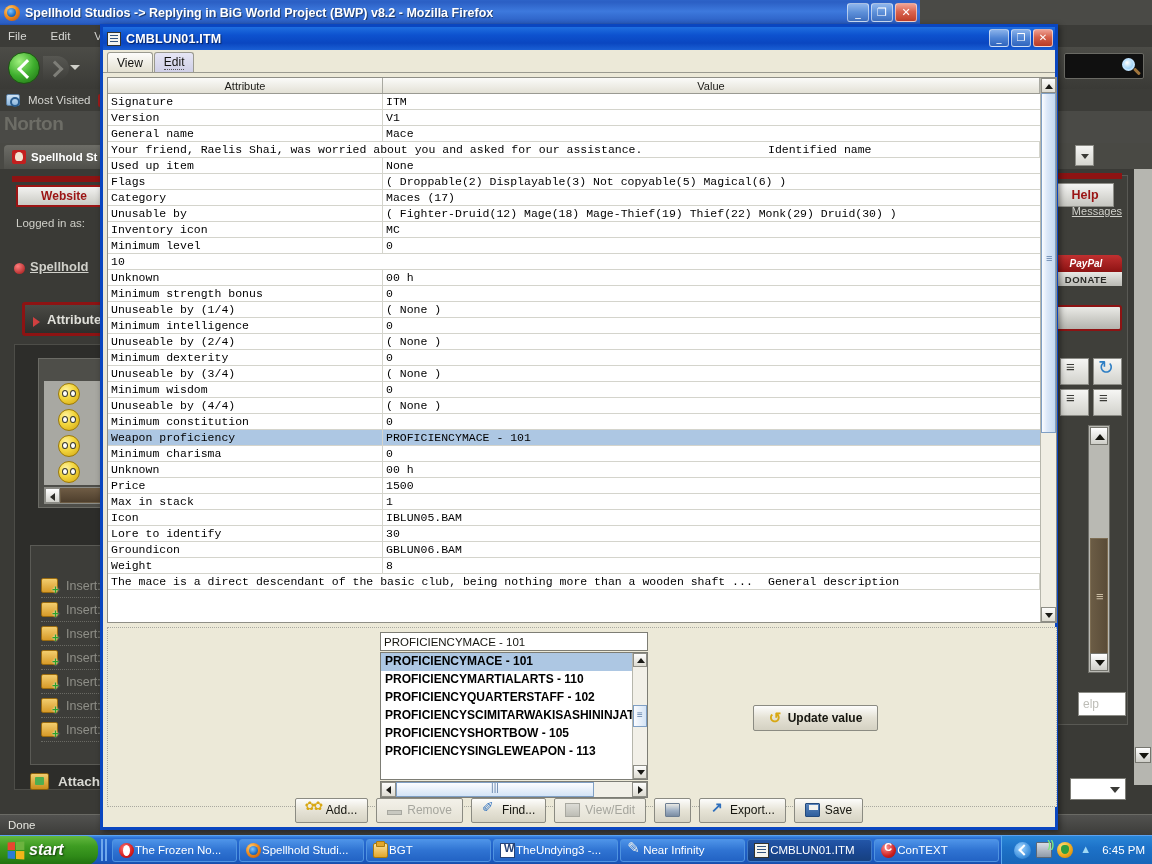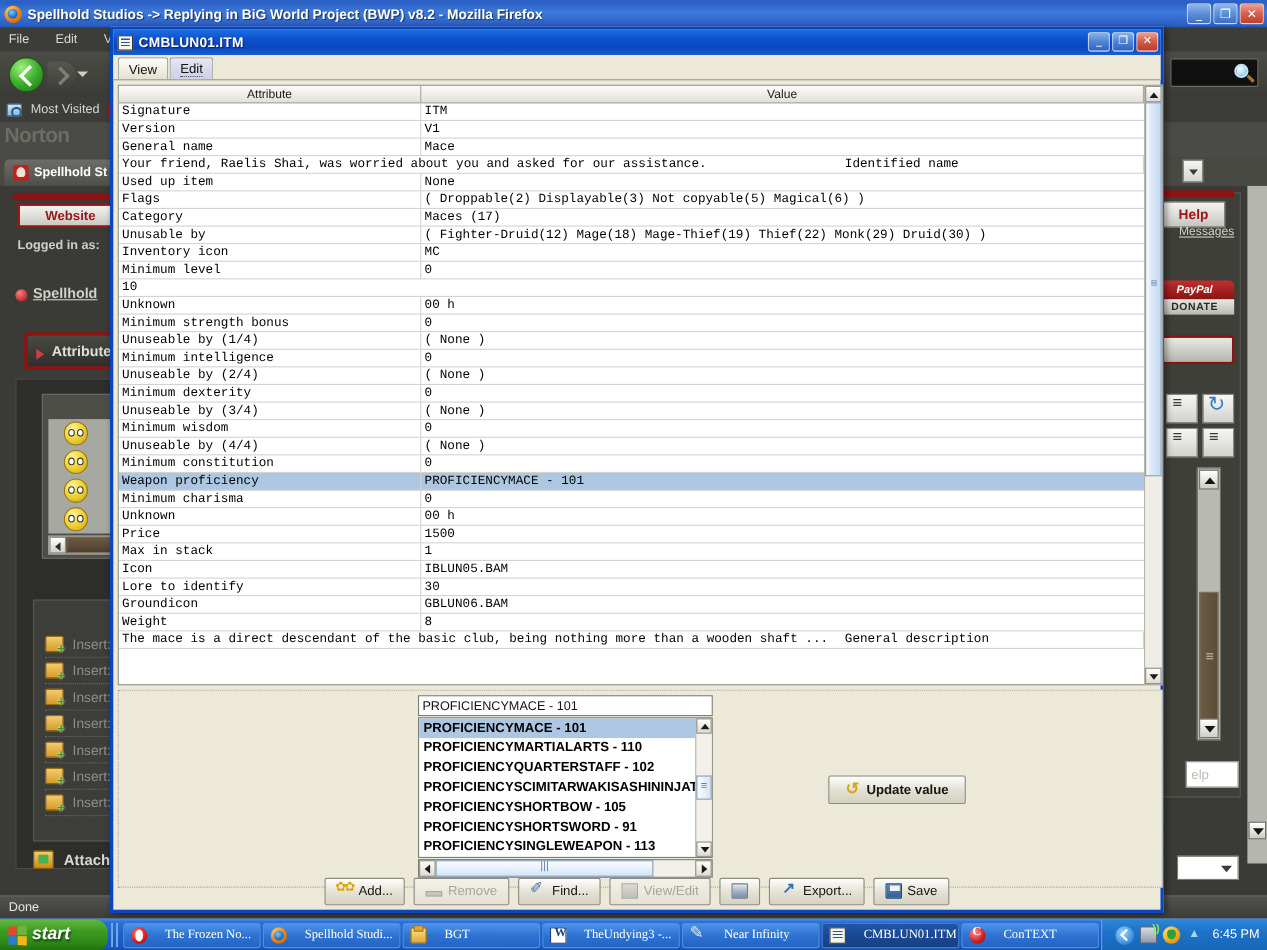--- a/index.html
+++ b/index.html
@@ -9,21 +9,21 @@
     font-family: "Liberation Sans", sans-serif;
     background: #3b3b3b;
   }
 
   
   #firefox-window {
     position: absolute; left: 0; top: 0; width: 1152px; height: 835px;
     background: #4a4a46;
   }
   .ff-titlebar {
-    position: absolute; left: 0; top: 0; width: 1152px; height: 25px;
+    position: absolute; left: 0; top: 0; width: 920px; height: 25px;
     background: linear-gradient(180deg,#2d63c8 0%,#2b5fc4 8%,#3d79dd 45%,#2a5ec3 92%,#204fae 100%);
     display: flex; align-items: center;
   }
   .ff-title-icon {
     width: 16px; height: 16px; margin-left: 4px; margin-right: 5px;
     border-radius: 50%;
     background: radial-gradient(circle at 35% 30%, #ffd17a 0%, #f08c1e 45%, #b84d09 100%);
     position: relative; flex: none;
   }
   .ff-title-icon::after {
@@ -157,21 +157,21 @@
     background: linear-gradient(180deg,#f3f3f1 0%,#c9c9c3 100%);
     border: 2px solid #9b1414;
     color: #9b1414; font-size: 12px; font-weight: bold;
     display: flex; align-items: center; justify-content: center;
   }
   .red-bar-top {
     position: absolute; left: 12px; top: 176px; width: 290px; height: 6px; background:#8d1313;
   }
   .logged-as {
     position: absolute; left: 16px; top: 217px;
-    color: #cfcfc8; font-size: 11.5px; font-weight: bold;
+    color: #cfcfc8; font-size: 11.5px; font-weight: normal;
   }
   .spellhold-link {
     position: absolute; left: 30px; top: 259px;
     color: #d0d0ca; font-size: 13px; font-weight: bold; text-decoration: underline;
   }
   .bullet-red {
     position: absolute; left: 14px; top: 263px; width: 11px; height: 11px;
     border-radius: 50%; background: radial-gradient(circle at 35% 30%, #ff7d7d, #9c1212);
   }
   .replying-box {
@@ -621,22 +621,22 @@
   .start-flag i:nth-child(3){background:#2b7cd3;}
   .start-flag i:nth-child(4){background:#f2b619;}
   .tb-grip {
     width: 8px; height: 22px; margin: 0 3px; flex: none;
     background: repeating-linear-gradient(90deg,#6fa8ec 0 2px, transparent 2px 4px);
   }
   .tb-task {
     height: 23px; min-width: 0; flex: 1 1 0; max-width: 152px; margin-right: 2px;
     background: linear-gradient(180deg,#4d93e8 0%,#2f73d2 50%,#2263c4 100%);
     border: 1px solid #4f93e0; border-radius: 3px;
-    display: flex; align-items: center; gap: 16px; padding: 0 6px;
-    color: #fff; font-size: 11.5px; white-space: nowrap; overflow: hidden; font-family: Liberation Serif, serif;
+    display: flex; align-items: center; gap: 1px; padding: 0 6px;
+    color: #fff; font-size: 11.5px; white-space: nowrap; overflow: hidden;
   }
   .tb-task.active {
     background: linear-gradient(180deg,#2356a8 0%,#1a4894 50%,#16407f 100%);
     border-color: #3f7cc8;
   }
   .tb-ico { width: 15px; height: 15px; flex: none; position: relative; }
   .tb-ico.opera { border-radius:50%; background: radial-gradient(circle at 40% 35%, #ff7a7a 0%, #d61b1b 60%, #8f0d0d 100%); }
   .tb-ico.opera::after { content:""; position:absolute; left:4px; top:2px; width:7px; height:11px; background:#fff; border-radius:50%; }
   .tb-ico.firefox { border-radius:50%; background: radial-gradient(circle at 35% 30%, #ffd17a 0%, #f08c1e 45%, #b84d09 100%); }
   .tb-ico.firefox::after { content:""; position:absolute; left:3px; top:3px; width:9px; height:9px; border-radius:50%; background: radial-gradient(circle at 40% 35%, #7fc4ff 0%, #1f6fc4 60%, #134a90 100%); }
@@ -995,21 +995,20 @@
 
   <div class="ni-editor">
     <div class="ni-combo-text">PROFICIENCYMACE - 101</div>
     <div class="ni-listbox">
       <div class="ni-list" id="option-list">
           <div class="ni-li sel">PROFICIENCYMACE - 101</div>
           <div class="ni-li">PROFICIENCYMARTIALARTS - 110</div>
           <div class="ni-li">PROFICIENCYQUARTERSTAFF - 102</div>
           <div class="ni-li">PROFICIENCYSCIMITARWAKISASHININJATO</div>
           <div class="ni-li">PROFICIENCYSHORTBOW - 105</div>
-          <div class="ni-li">PROFICIENCYSHORTSWORD - 91</div>
           <div class="ni-li">PROFICIENCYSINGLEWEAPON - 113</div>
         </div>
       <div class="ni-list-vs">
         <span class="ni-lvs-btn up"></span>
         <span class="ni-lvs-thumb"></span>
         <span class="ni-lvs-btn dn"></span>
       </div>
     </div>
     <div class="ni-list-hs">
       <span class="ni-hs-btn l"></span>

